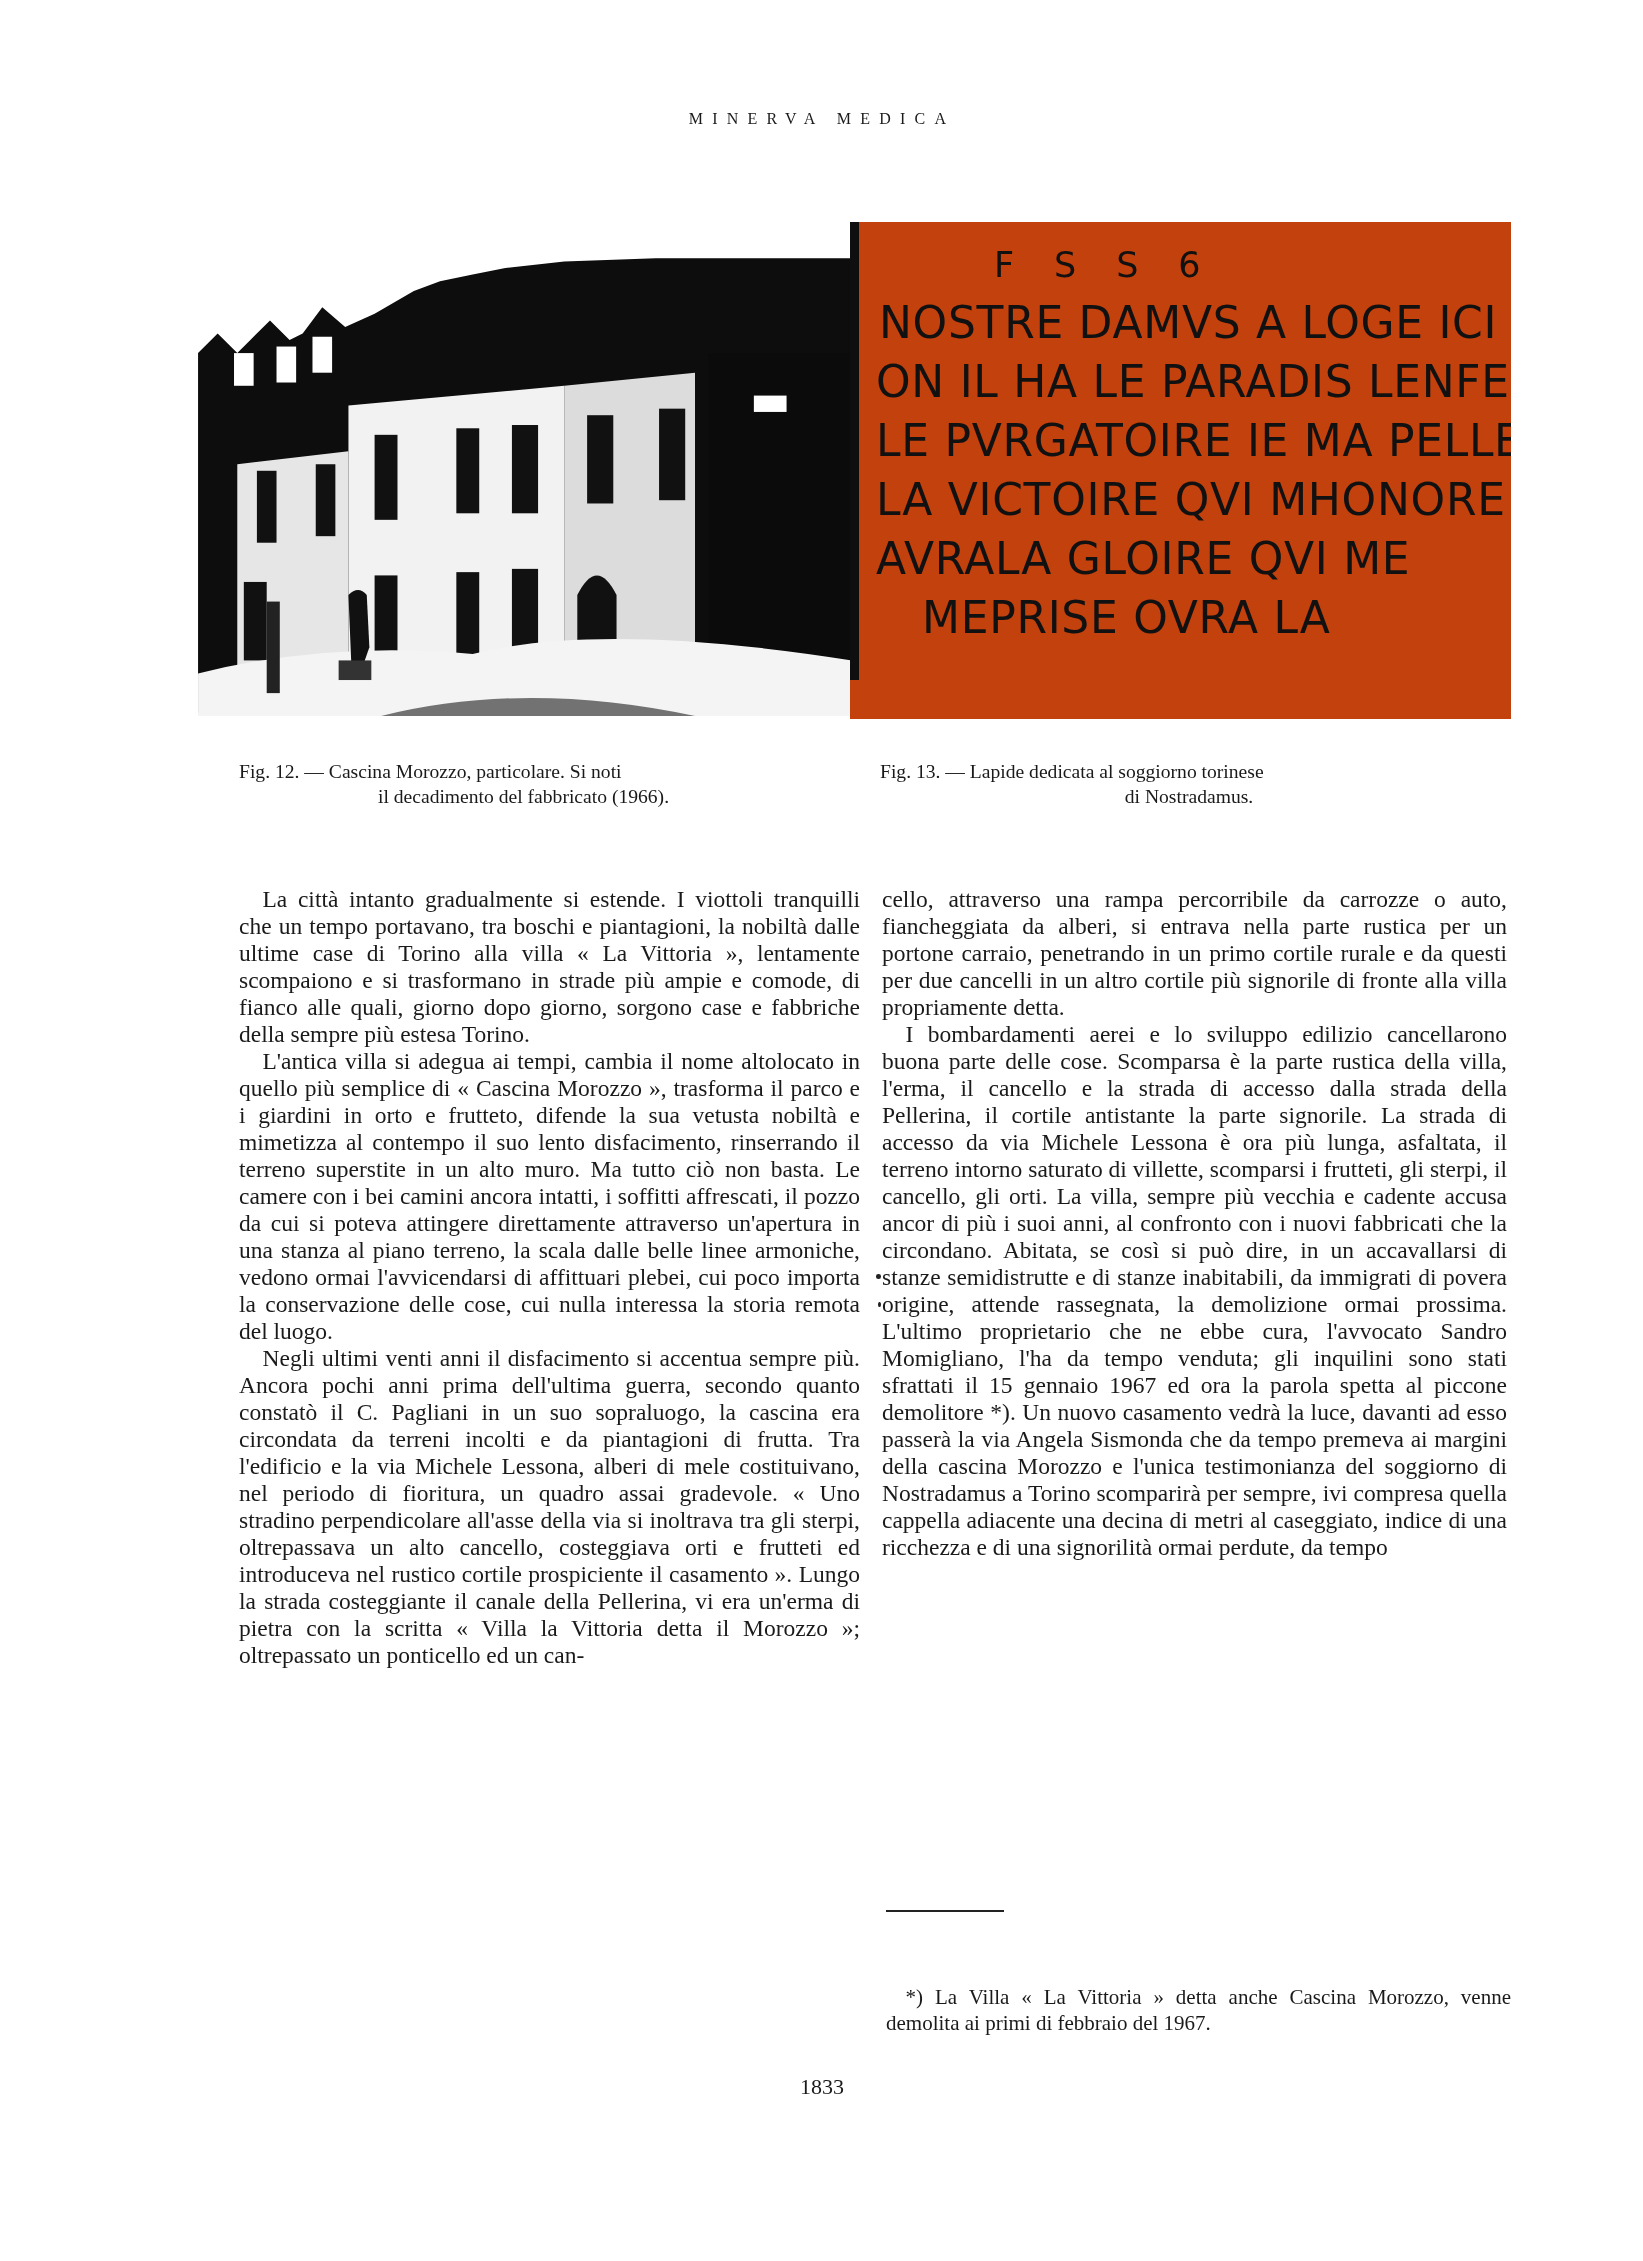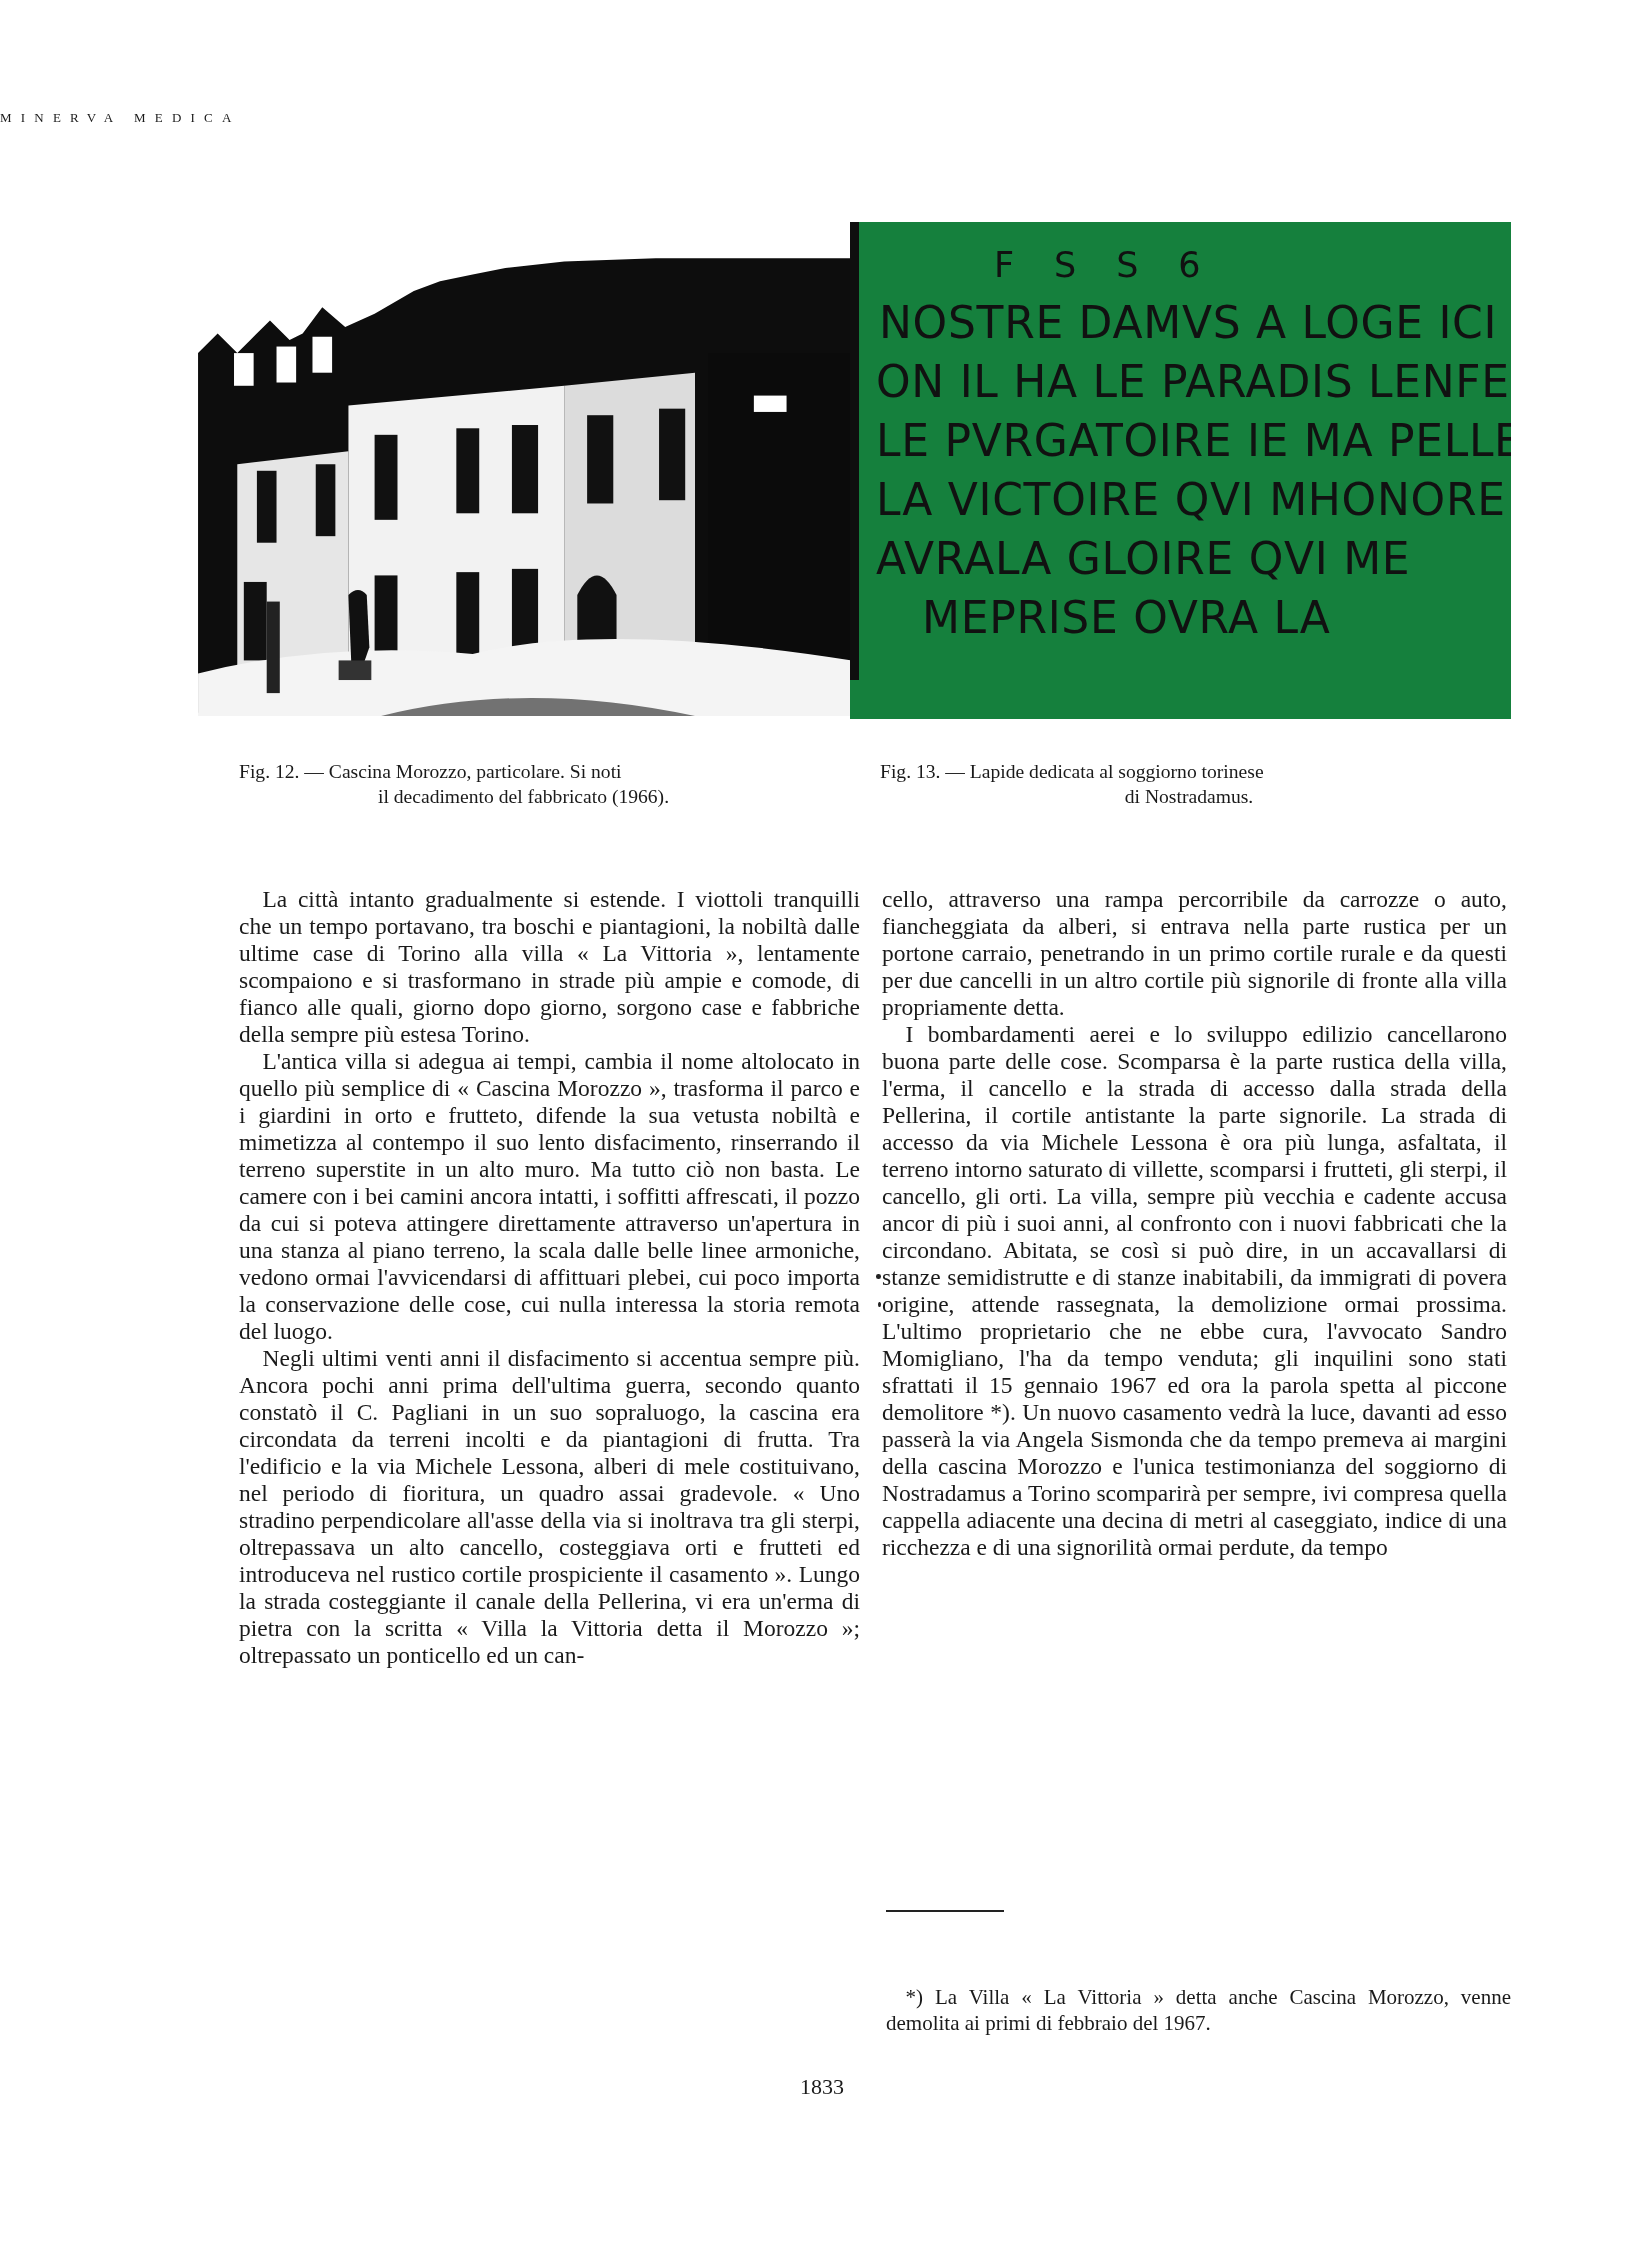--- a/index.html
+++ b/index.html
@@ -1,23 +1,23 @@
 <!DOCTYPE html>
 <html style="font-size:10.5px"><head>
   <meta charset="utf-8">
   <style>
     html, body { margin: 0; padding: 0; background: #ffffff; }
     body { width: 1644px; height: 2261px; position: relative; overflow: hidden;
            font-family: "Liberation Serif", "DejaVu Serif", serif; color: #1a1a1a; }
-    .running-head { position: absolute; top: 110px; left: 0; width: 1644px; text-align: left;
-                    font-size: 13px; letter-spacing: 9.2px; }
+    .running-head { position: absolute; top: 110px; left: 0; width: 1644px; text-align: center;
+                    font-size: 16px; letter-spacing: 9.2px; }
     .fig-photo { position: absolute; left: 198px; top: 255px; width: 654px; height: 461px;
                  background: #fff; overflow: hidden; }
     .fig-lapide { position: absolute; left: 850px; top: 222px; width: 661px; height: 497px;
-                  background: #15803d; overflow: hidden; }
+                  background: #c2410c; overflow: hidden; }
     .lapide-text { position: absolute; left: 0; top: 0; width: 100%; height: 100%; }
     .lapide-line { position: absolute; white-space: nowrap; font-family: "DejaVu Sans", sans-serif;
                    font-size: 44px; letter-spacing: 0.7px; color: #111; }
     .caption { position: absolute; font-size: 19.6px; line-height: 25px; text-align: justify; }
     .caption .c2 { display: block; text-align: center; font-family: Liberation Serif, serif; }
     .col { position: absolute; top: 886px; font-size: 23.5px; line-height: 27px; text-align: justify;
            hyphens: manual; }
     .col p { margin: 0; text-indent: 23.5px; }
     .col-left { left: 239px; width: 621px; }
     .col-right { left: 882px; width: 625px; }

